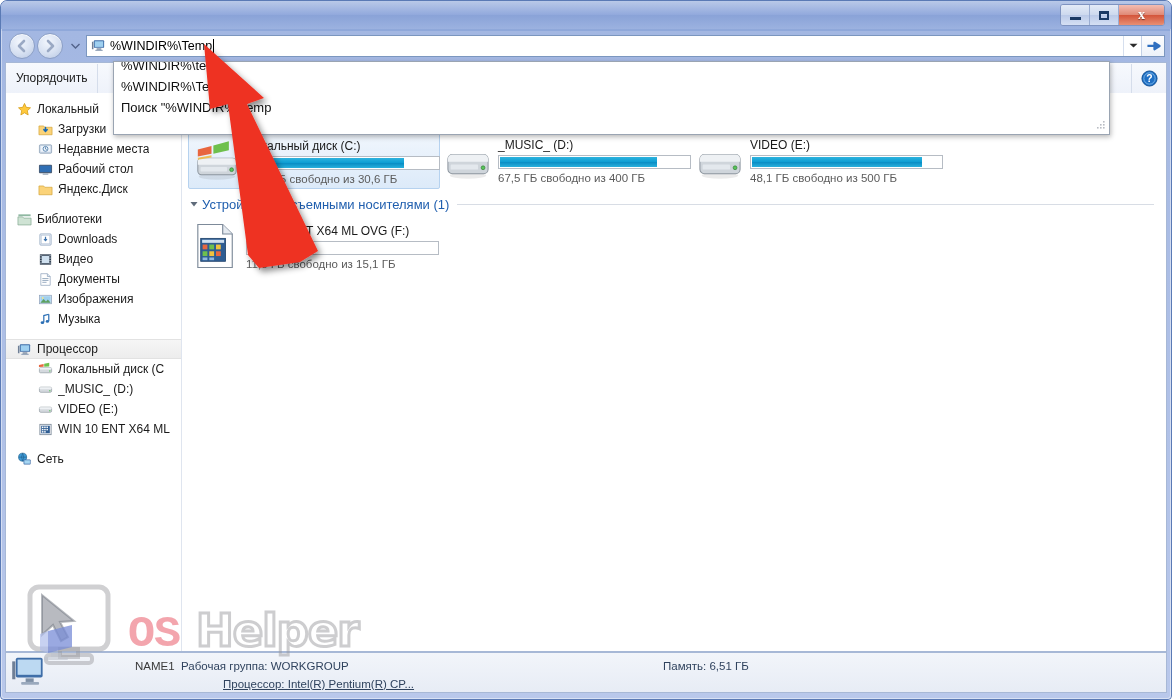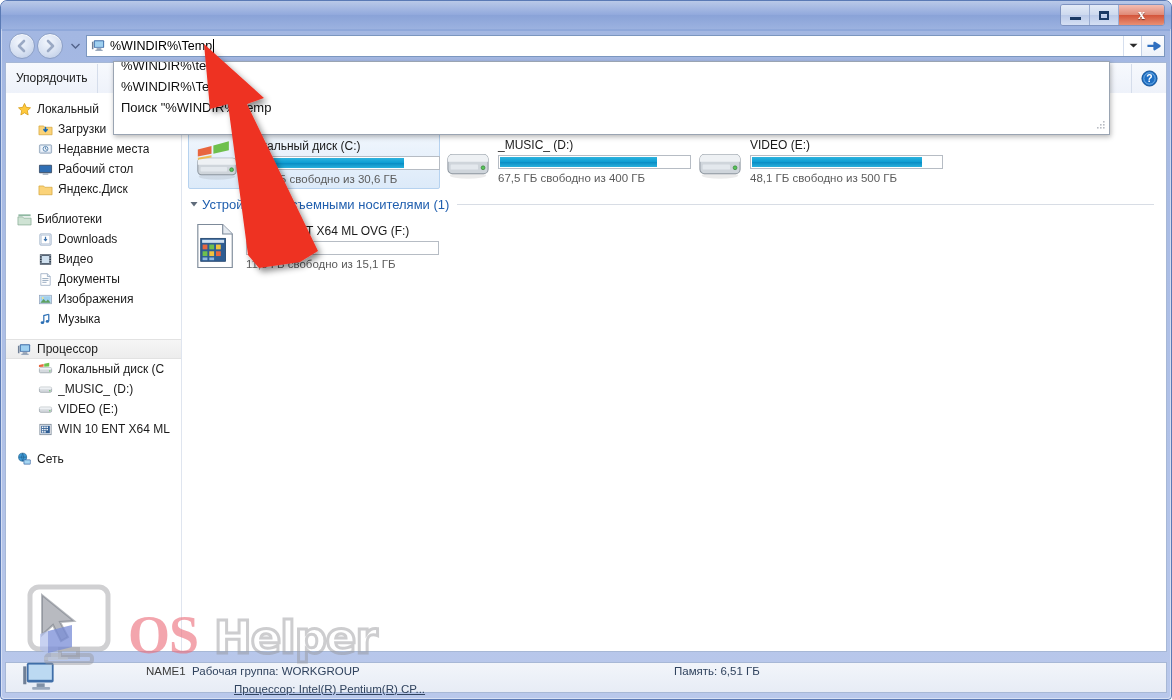--- a/index.html
+++ b/index.html
@@ -313,27 +313,27 @@
     font-size: 11.5px;
     color: #5b5b5b;
     white-space: nowrap;
   }
 
   
   #statusbar {
     position: absolute;
     left: 4px; right: 4px;
     bottom: 6px;
-    height: 31px;
+    height: 41px;
     background: linear-gradient(to bottom,#f2f5fa 0%, #e7ecf5 100%);
     border: 1px solid #a7b8d6;
     box-sizing: border-box;
     display: flex;
     align-items: center;
-    padding-left: 14px;
+    padding-left: 3px;
   }
   #status-icon {
     width: 44px; height: 38px;
     flex: 0 0 44px;
     display: flex; align-items: center; justify-content: center;
   }
   #status-text {
     flex: 1;
     position: relative;
     height: 38px;
@@ -380,22 +380,22 @@
   
   #watermark {
     position: absolute;
     left: 128px;
     top: 604px;
     z-index: 60;
     pointer-events: none;
     user-select: none;
   }
   #wm-os {
-    font-family: Liberation Serif, serif;
-    font-size: 54px;
+    font-family: Liberation Mono, monospace;
+    font-size: 45px;
     font-weight: bold;
     color: rgba(236,110,122,0.62);
     letter-spacing: -1px;
   }
   #wm-helper {
     font-family: "DejaVu Sans", sans-serif;
     font-size: 45px;
     font-weight: bold;
     color: transparent;
     -webkit-text-stroke: 3px rgba(150,150,155,0.48);

